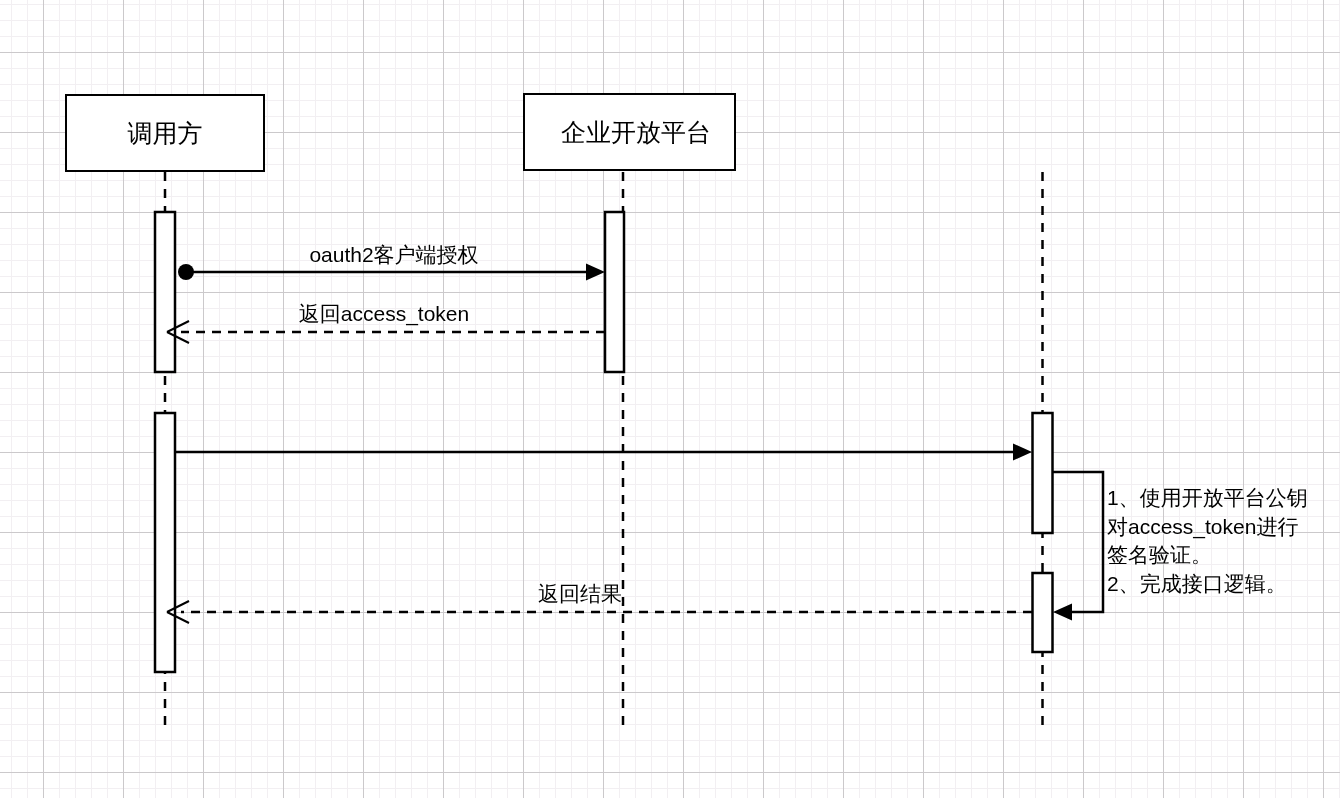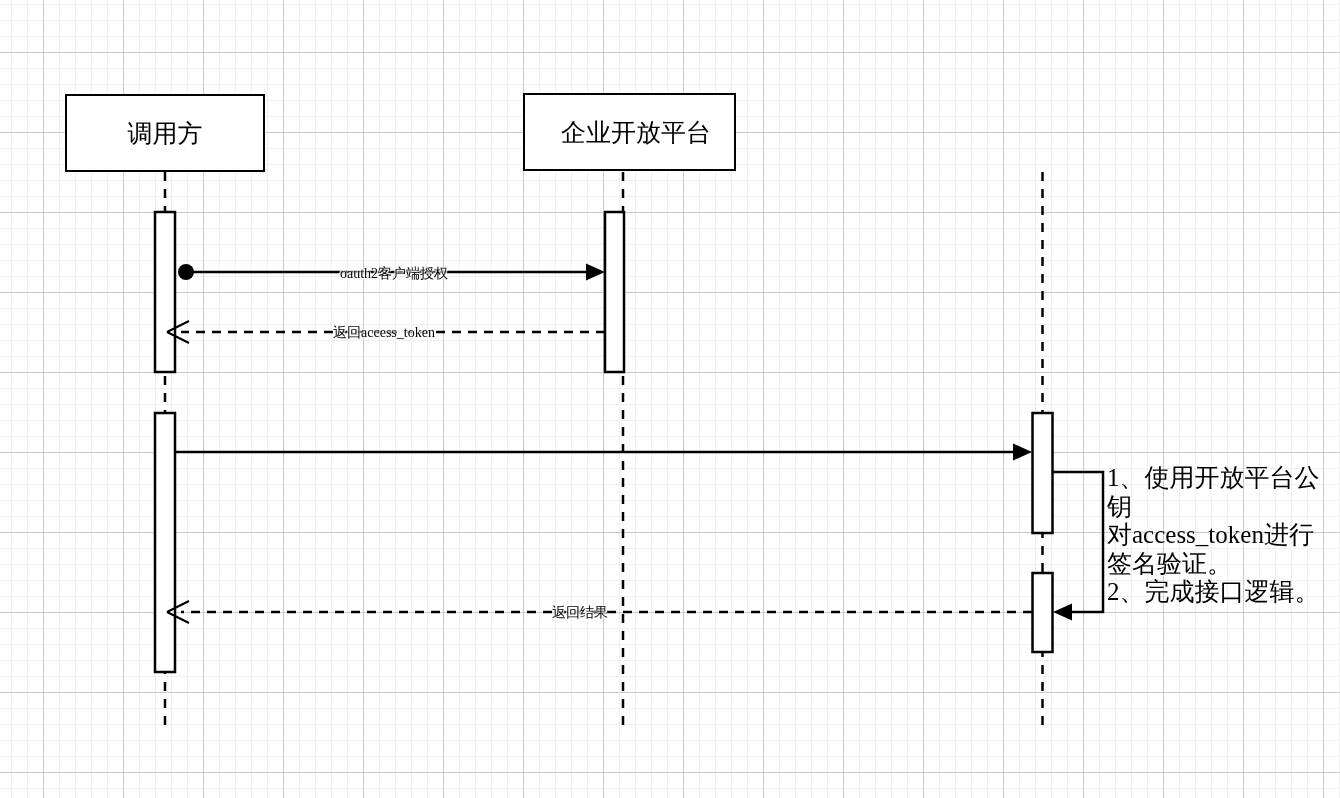--- a/index.html
+++ b/index.html
@@ -15,21 +15,20 @@
     overflow: hidden;
     background-color: #ffffff;
     
     background-image:
       linear-gradient(#cbc9cb 1px, transparent 1px),
       linear-gradient(90deg, #cbc9cb 1px, transparent 1px),
       linear-gradient(#f2eff2 1px, transparent 1px),
       linear-gradient(90deg, #f2eff2 1px, transparent 1px);
     background-size: 80px 80px, 80px 80px, 16px 16px, 16px 16px;
     background-position: 0 52px, 43px 0, 0 4px, 11px 0;
-    font-family: Liberation Serif, serif;
   }
   svg.overlay {
     position: absolute;
     left: 0; top: 0;
     width: 1340px; height: 798px;
   }
   .actor-box {
     position: absolute;
     width: 196px;
     height: 74px;
@@ -38,31 +37,30 @@
     display: flex;
     align-items: center;
     justify-content: center;
     font-size: 25px;
     color: #000000;
     box-sizing: content-box;
   }
   .msg-label {
     position: absolute;
     transform: translateX(-50%);
-    font-size: 14px;
+    font-size: 21px;
     color: #000000;
     white-space: nowrap;
     text-shadow: 0 0 2px #fff, 0 0 2px #fff, 1px 1px 1px #fff, -1px -1px 1px #fff;
-    margin-top: 24px;
   }
   .note-text {
     position: absolute;
     left: 1107px;
-    top: 464px;
-    font-size: 25px;
+    top: 484px;
+    font-size: 21px;
     line-height: 28.5px;
     color: #000000;
     white-space: pre-line;
     text-shadow: 0 0 2px #fff, 0 0 2px #fff;
   }
 </style>
 </head>
 <body>
 
 <div id="canvas">

